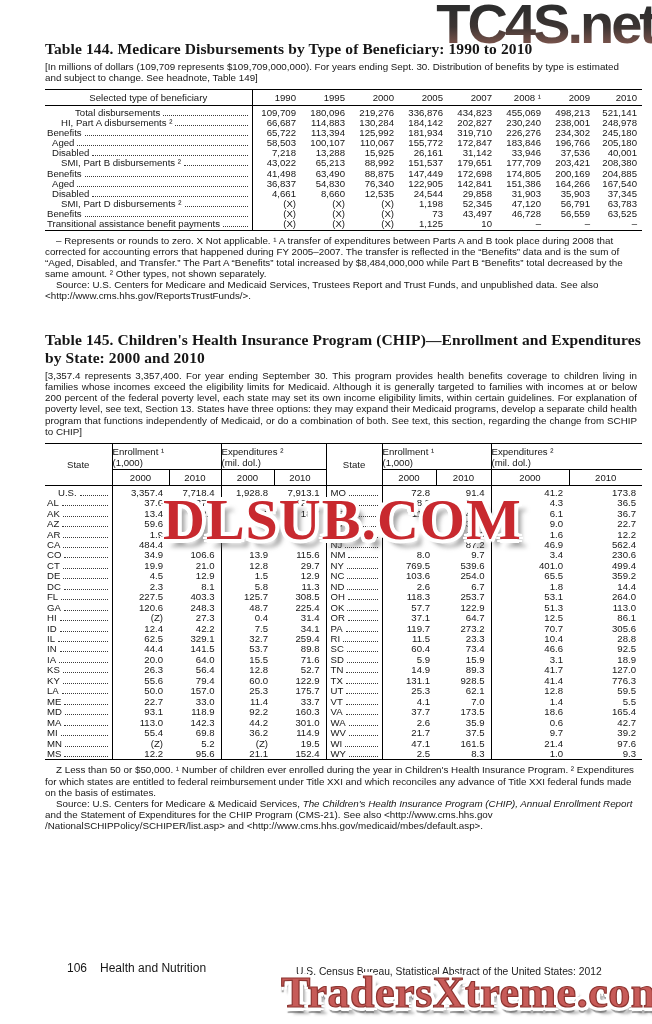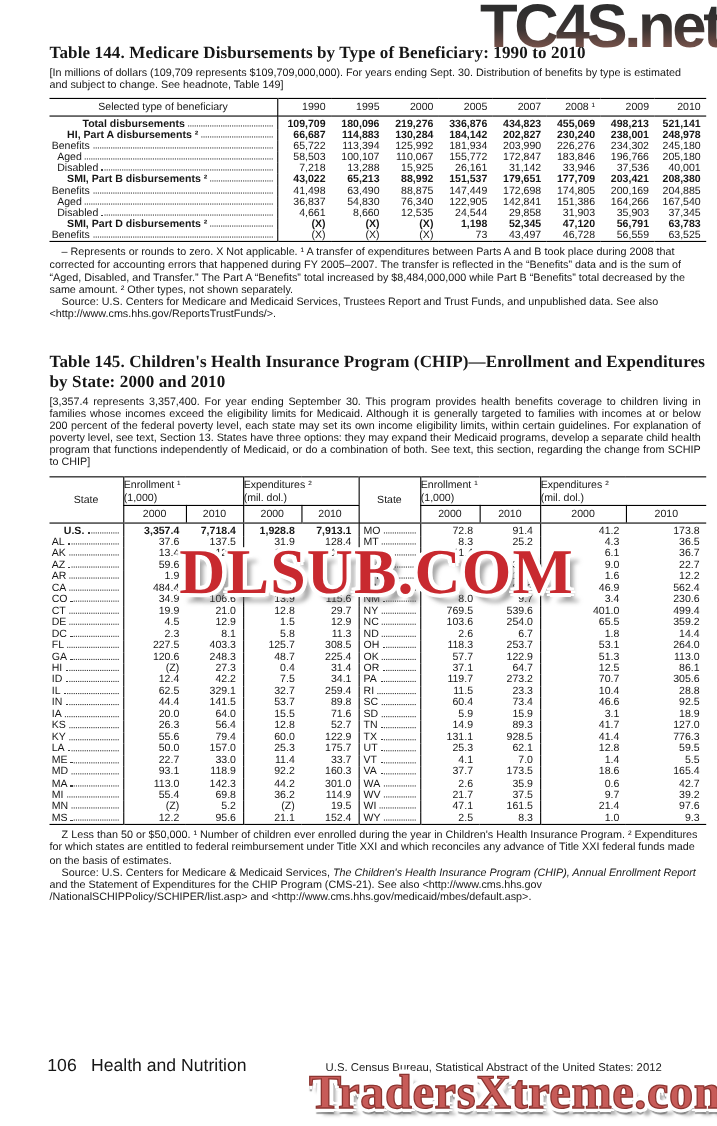--- a/index.html
+++ b/index.html
@@ -26,21 +26,21 @@
   #t144-table thead th { border-bottom:1px solid #000; padding:2px 5px 2px 0; }
   #t144-table thead th.lab-h { text-align:center; border-right:1px solid #000; padding:2px 0; }
   #t144-table thead th.yr144 { text-align:right; }
   #t144-table td.num { text-align:right; padding-right:5px; line-height:10.15px; white-space:nowrap; }
   #t144-table td.lab { border-right:1px solid #000; line-height:10.15px; }
   #t144-table tbody tr:first-child td { padding-top:1.5px; }
 
   .lab-inner { display:flex; align-items:baseline; }
   .lbl { white-space:nowrap; }
   .leader { flex:1; min-width:5px; margin:0 4px 2px 3px; border-bottom:1.4px dotted #3a3a3a; }
-  .bold { font-weight:bold; }
+  .bold { font-weight:normal; }
   .ind-0 { padding-left:2px; } .ind-h { padding-left:7px; }
   .ind-1 { padding-left:16px; } .ind-2 { padding-left:30px; }
 
   .fn { font-size:9.8px; line-height:11.1px; margin-top:4px; width:594px; }
   .fn p { margin:0; text-indent:11px; }
   .it { font-style:italic; }
 
   
   #t145-sec { margin-top:30px; }
   #t145-table { border-top:1px solid #000; border-bottom:1.4px solid #000; margin-top:3px; }
@@ -50,21 +50,21 @@
   #t145-table th.state-h { border-bottom:1.3px solid #000; text-align:center; vertical-align:middle; }
   #t145-table td { line-height:10.45px; }
   #t145-table td.num { text-align:right; padding-right:6px; white-space:nowrap; }
   #t145-table td.st .lbl { padding-left:2px; }
   #t145-table td.st.mid .lbl { padding-left:4px; }
   #t145-table td.st.bold .lbl { padding-left:13px; }
   #t145-table tbody tr:first-child td { padding-top:2px; }
   .bL { border-left:1px solid #000; }
 
   
-  .footer-left { position:absolute; left:43px; top:961px; font-size:16px; }
+  .footer-left { position:absolute; left:67px; top:961px; font-size:12px; }
   .footer-left .sect { margin-left:13px; }
   .census-line { position:absolute; left:296px; top:966px; font-size:10.3px; color:#222; white-space:nowrap; }
 
   
   .wm { position:absolute; pointer-events:none; white-space:nowrap; z-index:5; }
   .wm-top {
     top:-9px; right:-3px;
     font-family:"Liberation Sans", sans-serif; font-weight:bold;
     font-size:56px; letter-spacing:-3px;
     background:linear-gradient(180deg,#2e2e2e 28%,#3d3533 55%,#7a544c 82%,#97665b 100%);
@@ -165,21 +165,21 @@
               <td class="lab">
                 <div class="lab-inner ind-0">
                   <span class="lbl">Benefits</span>
                   <span class="leader"></span>
                 </div>
               </td>
               <td class="num">65,722</td>
               <td class="num">113,394</td>
               <td class="num">125,992</td>
               <td class="num">181,934</td>
-              <td class="num">203,990</td>
+              <td class="num">319,710</td>
               <td class="num">226,276</td>
               <td class="num">234,302</td>
               <td class="num">245,180</td>
             </tr>
             <tr>
               <td class="lab">
                 <div class="lab-inner ind-h">
                   <span class="lbl">Aged</span>
                   <span class="leader"></span>
                 </div>
@@ -297,20 +297,36 @@
                 </div>
               </td>
               <td class="num">(X)</td>
               <td class="num">(X)</td>
               <td class="num">(X)</td>
               <td class="num">73</td>
               <td class="num">43,497</td>
               <td class="num">46,728</td>
               <td class="num">56,559</td>
               <td class="num">63,525</td>
+            </tr>
+            <tr>
+              <td class="lab">
+                <div class="lab-inner ind-0">
+                  <span class="lbl">Transitional assistance benefit payments</span>
+                  <span class="leader"></span>
+                </div>
+              </td>
+              <td class="num">(X)</td>
+              <td class="num">(X)</td>
+              <td class="num">(X)</td>
+              <td class="num">1,125</td>
+              <td class="num">10</td>
+              <td class="num">–</td>
+              <td class="num">–</td>
+              <td class="num">–</td>
             </tr>
           </tbody>
       </table>
 
       <div class="fn">
         <p>– Represents or rounds to zero. X Not applicable. ¹ A transfer of expenditures between Parts A and B took place during 2008 that corrected for accounting errors that happened during FY 2005–2007. The transfer is reflected in the “Benefits” data and is the sum of “Aged, Disabled, and Transfer.” The Part A “Benefits” total increased by $8,484,000,000 while Part B “Benefits” total decreased by the same amount. ² Other types, not shown separately.</p>
         <p>Source: U.S. Centers for Medicare and Medicaid Services, Trustees Report and Trust Funds, and unpublished data. See also &lt;http://www.cms.hhs.gov/ReportsTrustFunds/&gt;.</p>
       </div>
     </section>
 

